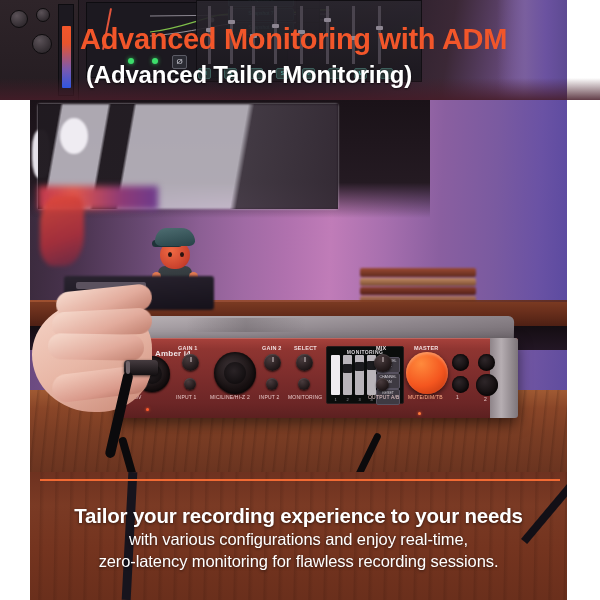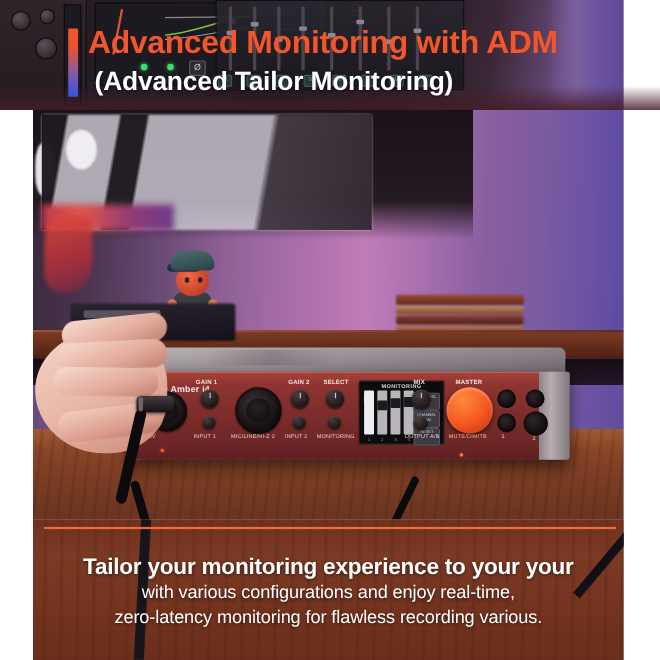--- a/index.html
+++ b/index.html
@@ -382,19 +382,19 @@
     <div class="thumb"></div>
   </div>
 
   <div class="left-white"></div>
   <div class="right-white"></div>
 
   <div class="bottom">
     <div class="bottom-grain"></div>
     <div class="bottom-cable"></div>
     <div class="bottom-cable2"></div>
-    <div class="bt1">Tailor your monitoring experience to your your</div>
+    <div class="bt1">Tailor your recording experience to your needs</div>
     <div class="bt2">with various configurations and enjoy real-time,</div>
-    <div class="bt3">zero-latency monitoring for flawless recording various.</div>
+    <div class="bt3">zero-latency monitoring for flawless recording sessions.</div>
   </div>
   <div class="divider"></div>
 
 </div>
 
 </body></html>

